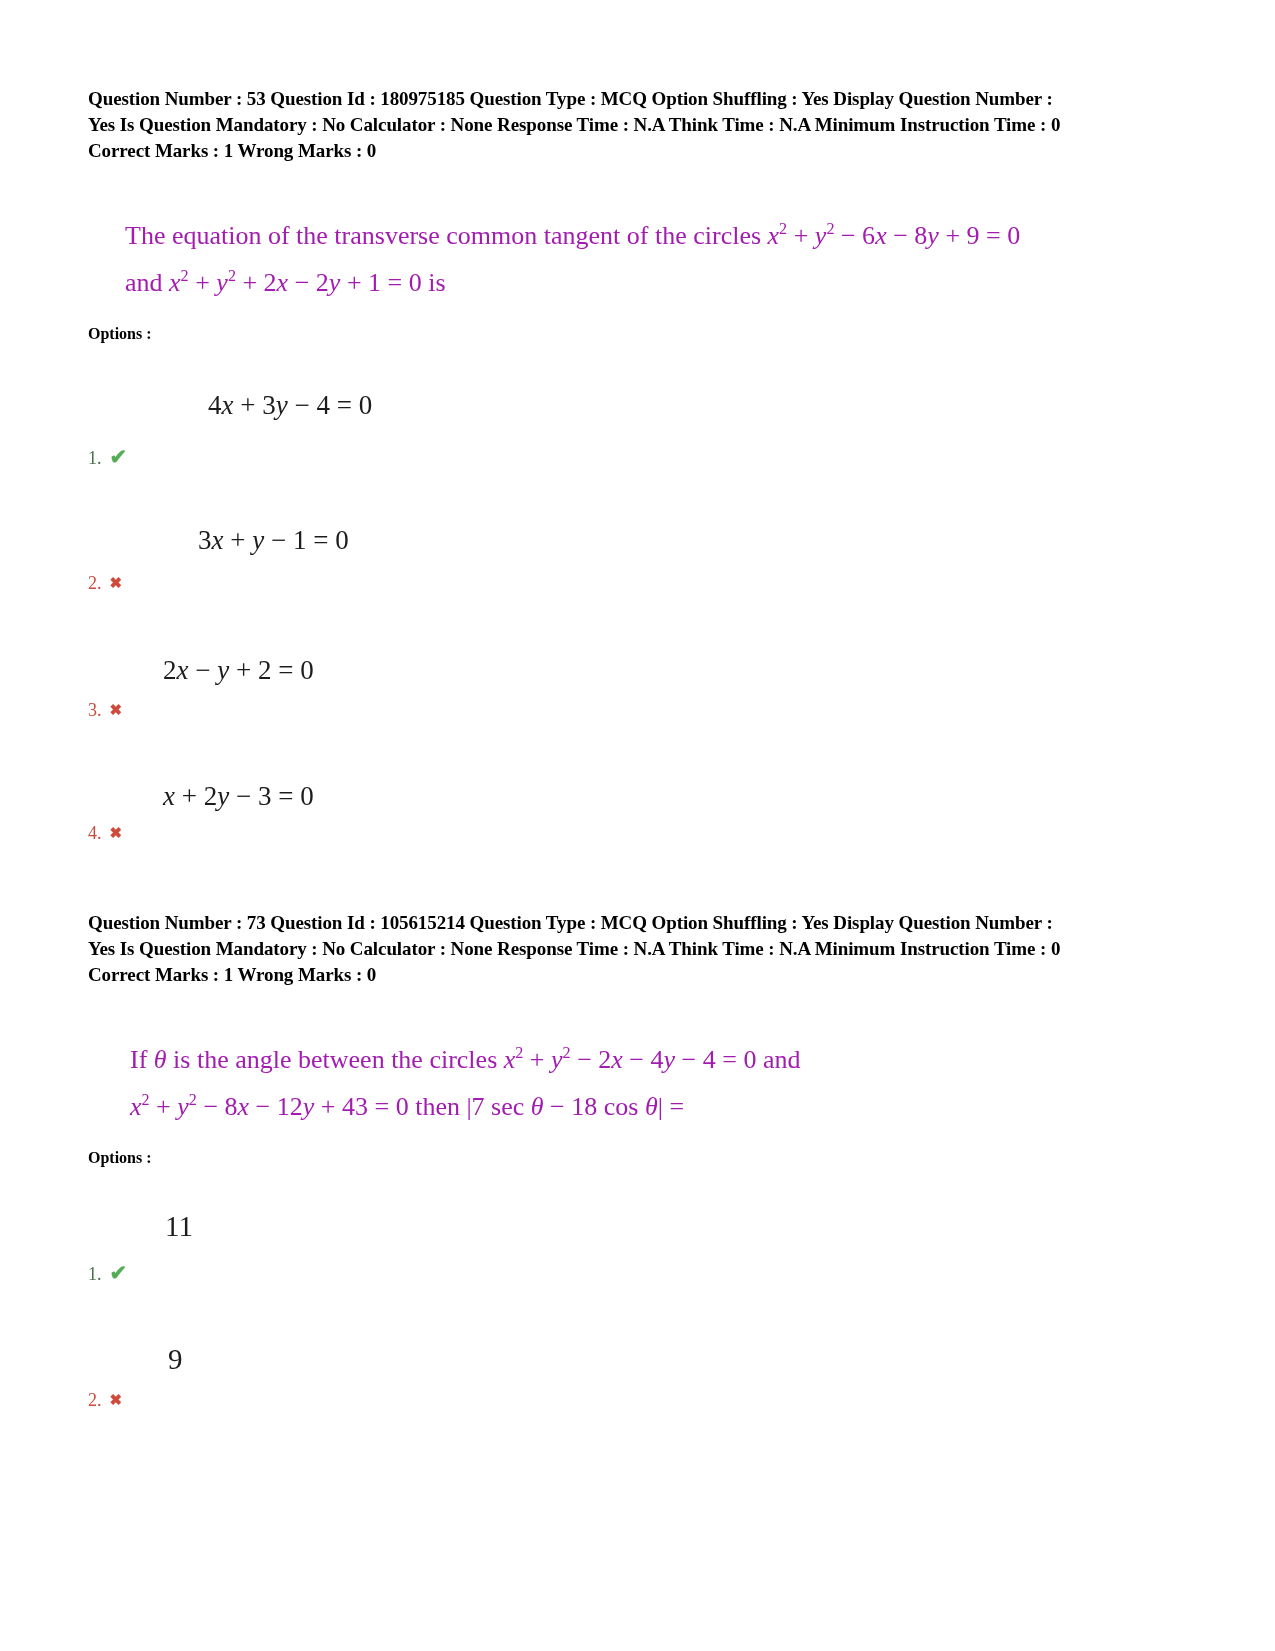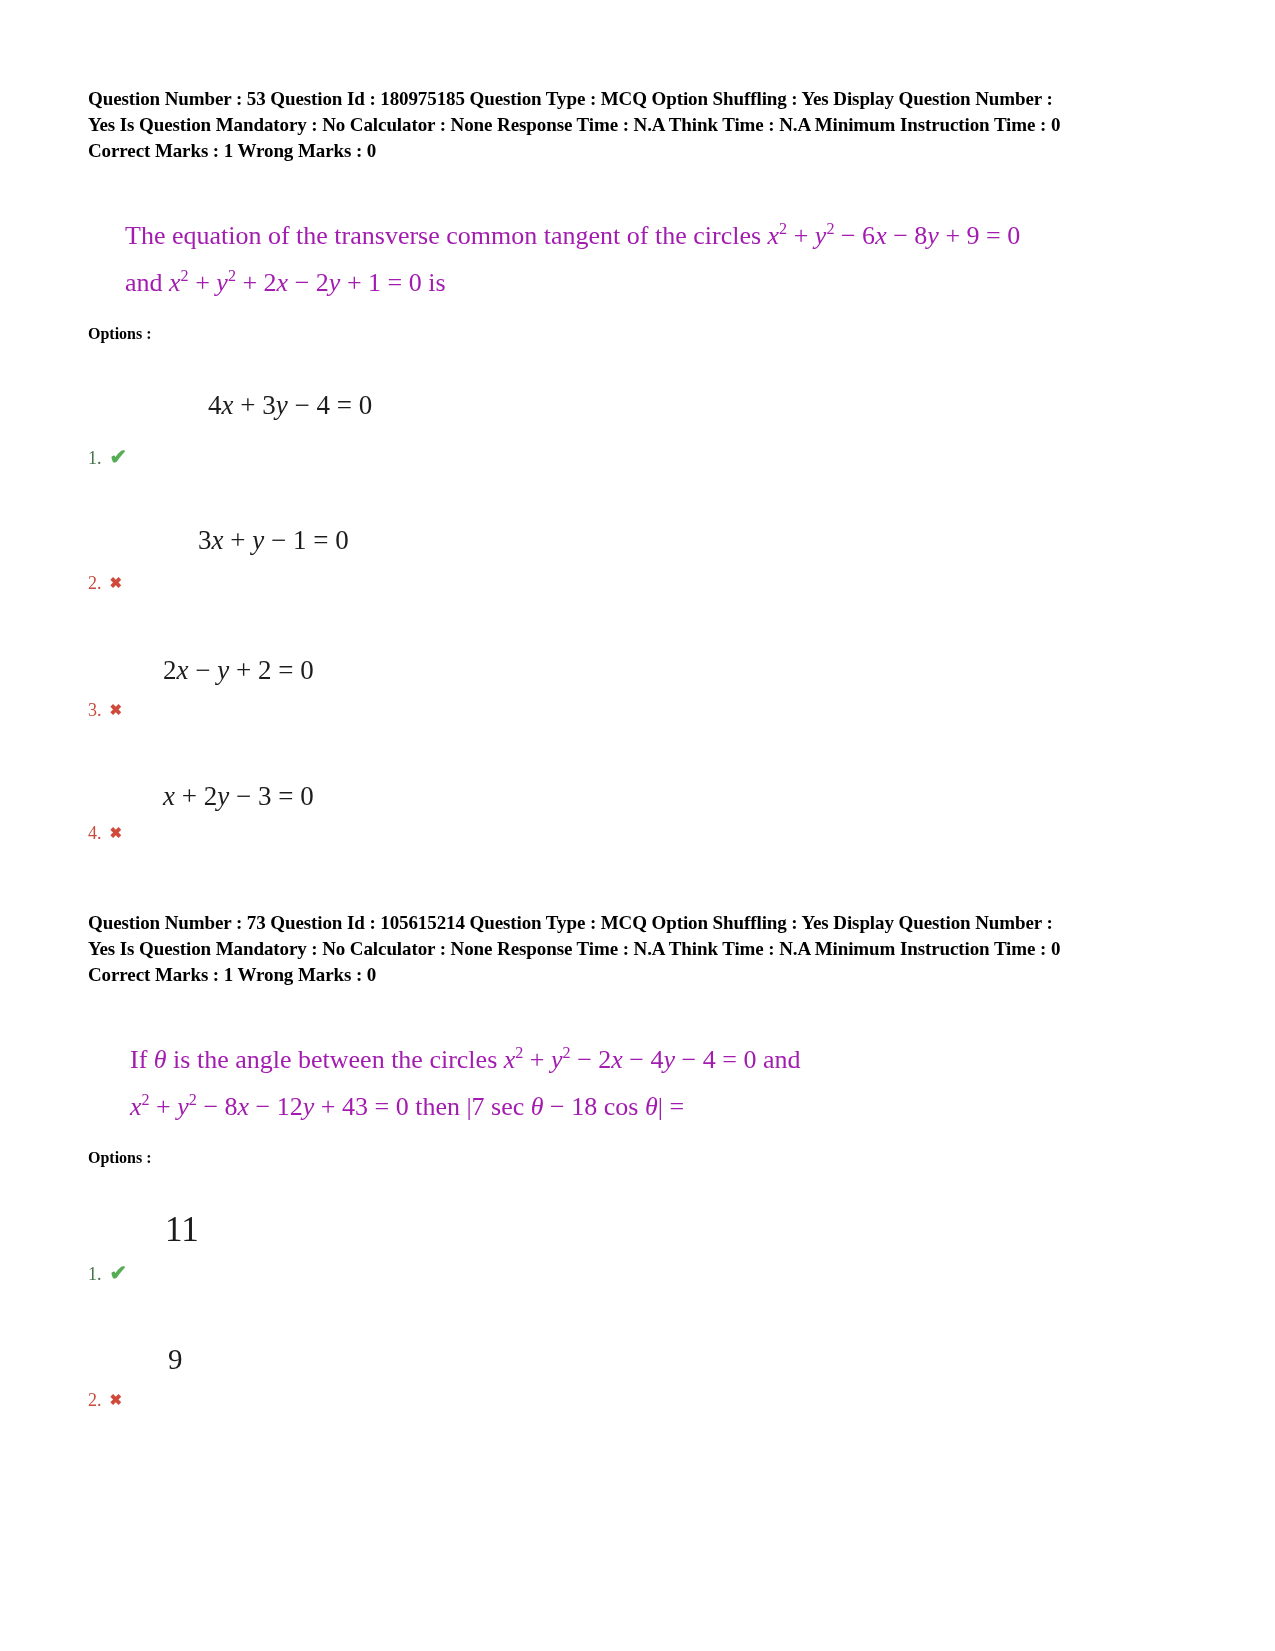--- a/index.html
+++ b/index.html
@@ -100,21 +100,21 @@
     <div>Correct Marks : 1 Wrong Marks : 0</div>
   </div>
 
   <div class="abs q-body" style="left:130px;top:1036px;">
     <div>If <i>θ</i> is the angle between the circles  <i>x</i><sup>2</sup> + <i>y</i><sup>2</sup> − 2<i>x</i> − 4<i>y</i> − 4 = 0  and</div>
     <div><i>x</i><sup>2</sup> + <i>y</i><sup>2</sup> − 8<i>x</i> − 12<i>y</i> + 43 = 0  then |7 sec <i>θ</i> − 18 cos <i>θ</i>| =</div>
   </div>
 
   <div class="abs options-label" style="left:88px;top:1149px;">Options :</div>
 
-  <div class="abs eq" style="left:165px;top:1210px;font-size:35px;">11</div>
+  <div class="abs eq" style="left:165px;top:1210px;font-size:29px;">11</div>
   <div class="abs marker correct" style="left:88px;top:1263px;">
     <span class="opt-num">1.</span>
     <span class="mark">✔</span>
   </div>
 
   <div class="abs eq" style="left:168px;top:1343px;font-size:29px;">9</div>
   <div class="abs marker wrong" style="left:88px;top:1391px;">
     <span class="opt-num">2.</span>
     <span class="mark">✖</span>
   </div>

